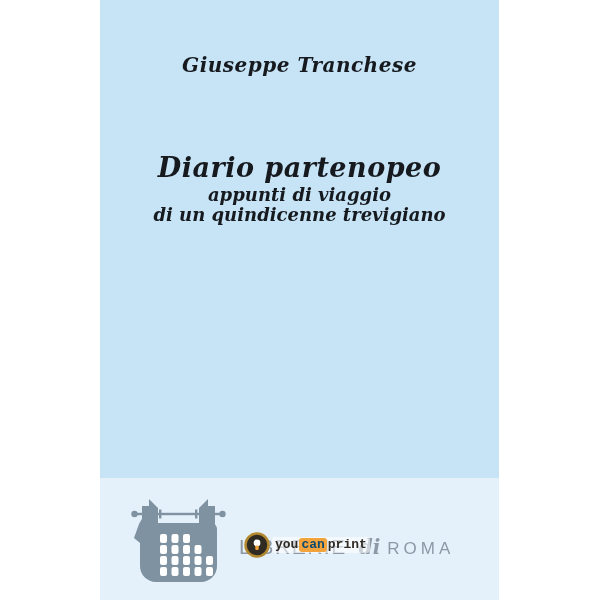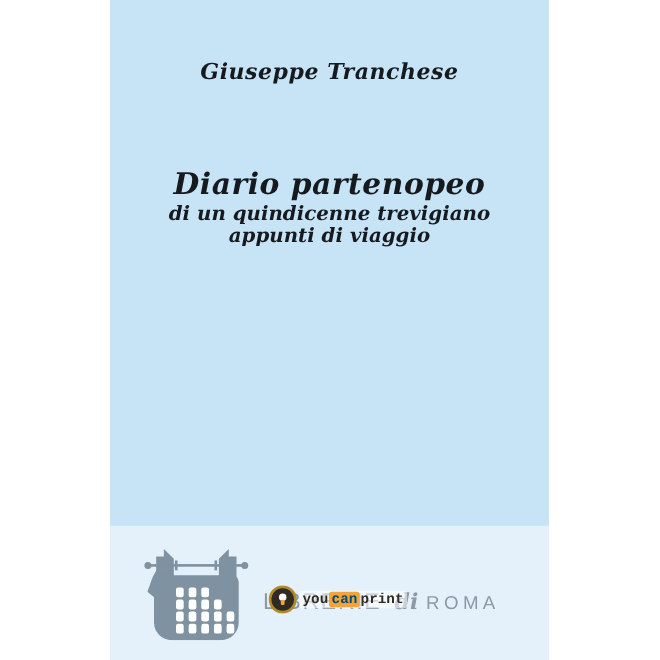--- a/index.html
+++ b/index.html
@@ -75,22 +75,22 @@
 </head>
 <body>
 
 <div class="cover">
 
   <div class="cover-main">
     <div class="author">Giuseppe Tranchese</div>
     <div class="title-block">
       <div class="book-title">Diario partenopeo</div>
       <div class="subtitle">
+        <div>appunti di viaggio</div>
         <div>di un quindicenne trevigiano</div>
-        <div>appunti di viaggio</div>
       </div>
     </div>
   </div>
 
   <div class="cover-footer">
 
     <svg class="typewriter" viewBox="0 0 97 85" aria-hidden="true">
       <g fill="var(--typewriter-gray)" stroke="none">
 
         <circle cx="4.5" cy="17" r="3.2"></circle>

